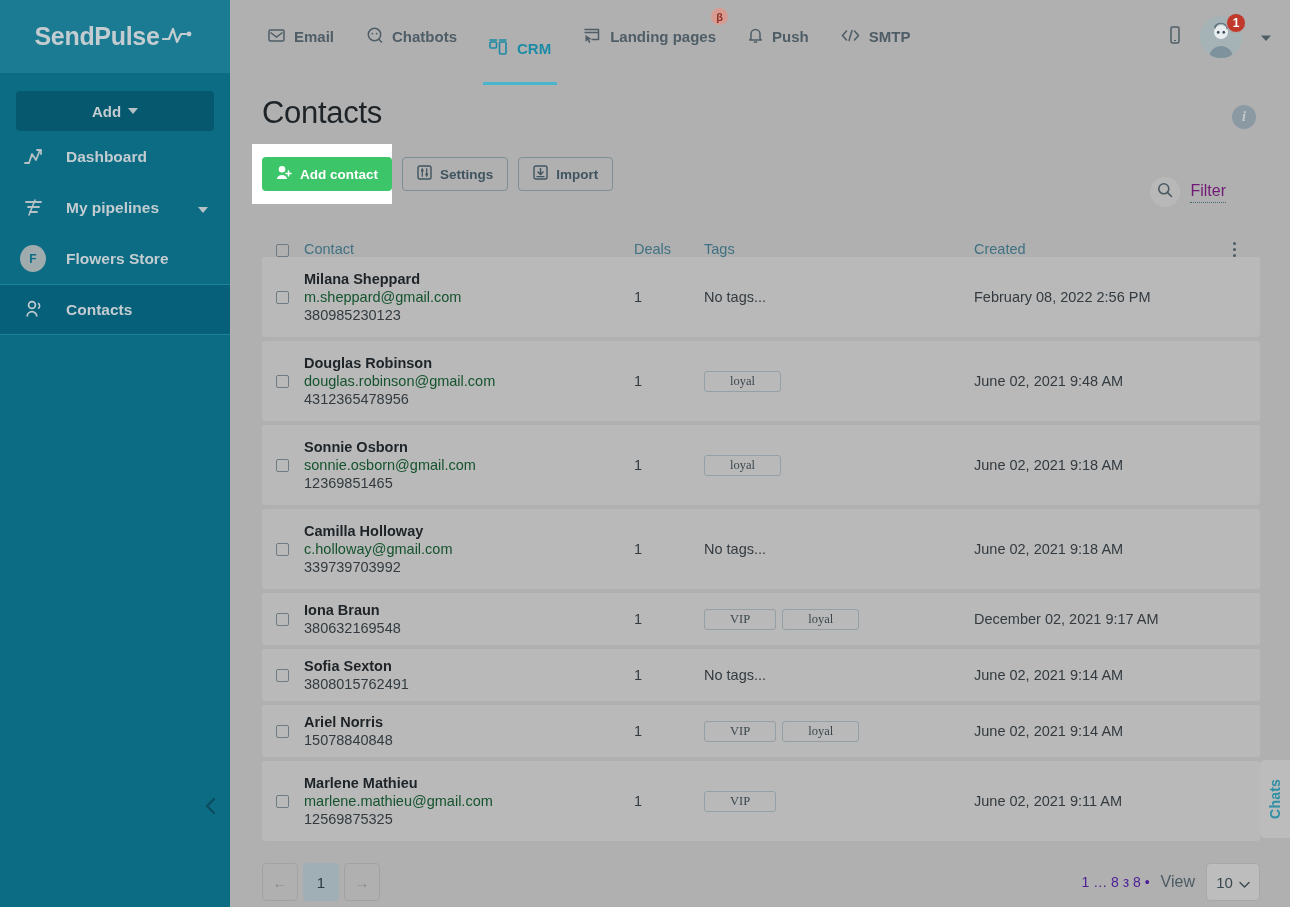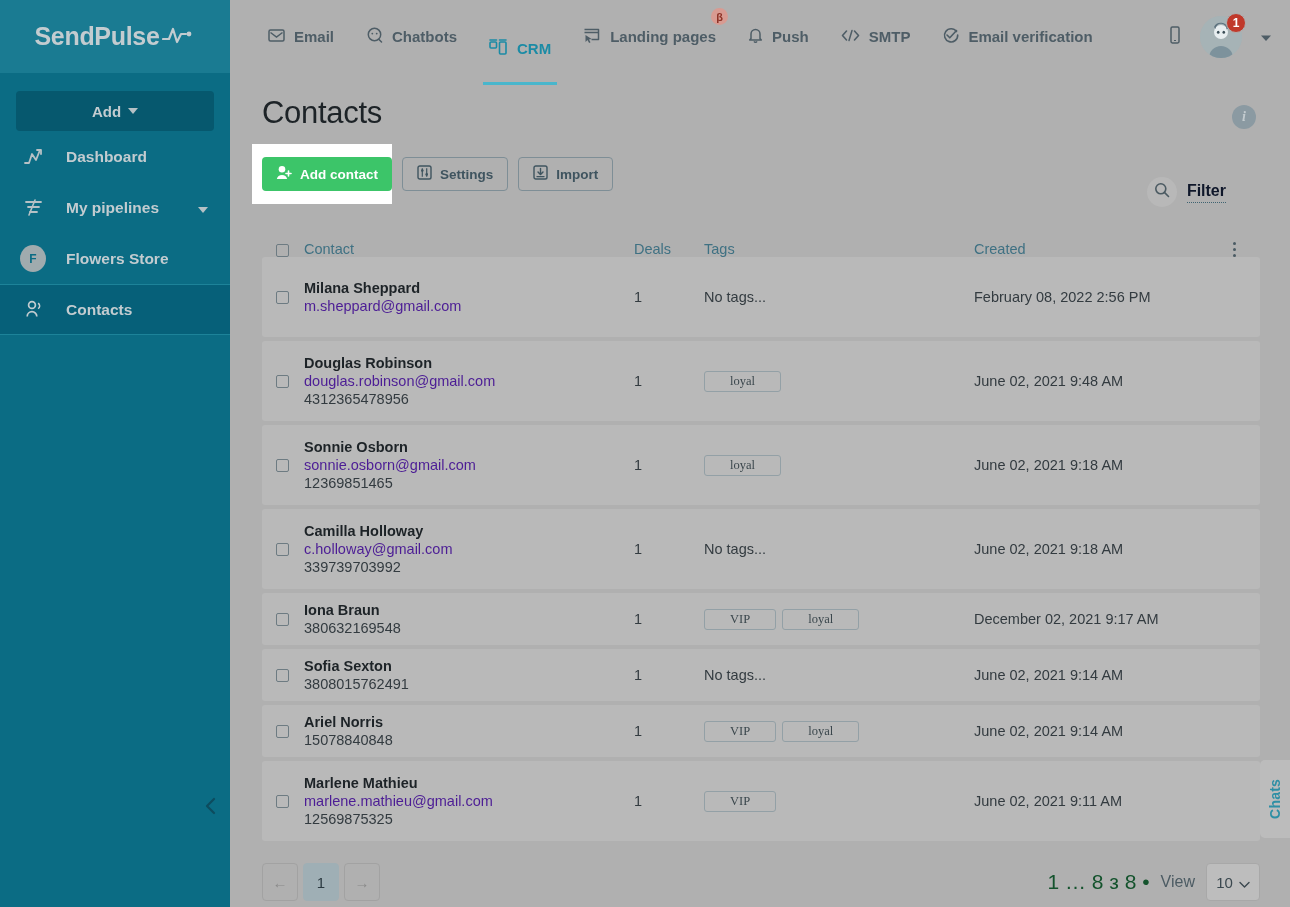--- a/index.html
+++ b/index.html
@@ -160,21 +160,21 @@
     position: absolute; right: 34px; top: 22px;
     display: flex; align-items: center; gap: 10px;
   }
   .search-circle {
     width: 30px; height: 30px; border-radius: 50%;
     background: #b8b8b8;
     display: flex; align-items: center; justify-content: center;
     cursor: pointer;
   }
   .filter-label {
-    font-size: 16px; color: #0f172a; font-weight: bold;
+    font-size: 16px; color: #701a75; font-weight: normal;
     border-bottom: 1px dotted #3f6472; padding-bottom: 2px;
     cursor: pointer;
   }
 
   
   .table { margin-top: 28px; }
   .thead {
     display: flex; align-items: flex-end;
     height: 36px; padding: 0 14px;
     font-size: 14.5px; color: #3f7183;
@@ -200,21 +200,21 @@
     display: flex; align-items: center;
     background: #b9b9b9;
     border-radius: 3px;
     padding: 0 14px;
     min-height: 52px;
     cursor: pointer;
   }
   .row.tall { min-height: 80px; }
   .cell-contact { display: flex; flex-direction: column; gap: 2px; }
   .c-name { font-size: 14.5px; font-weight: bold; color: #1d2327; }
-  .c-email { font-size: 14.5px; color: #4c1d95; }
+  .c-email { font-size: 14.5px; color: #14532d; }
   .c-phone { font-size: 14.5px; color: #333b40; }
   .c-deals { font-size: 14.5px; color: #333b40; }
   .c-created { font-size: 14.5px; color: #333b40; }
   .c-notags { font-size: 14.5px; color: #333b40; }
   .tags { display: flex; gap: 6px; }
   .tag {
     border: 1px solid #93a0a6;
     border-radius: 3px;
     padding: 2px 25px;
     font-size: 12.5px; color: #3a464c;
@@ -235,21 +235,21 @@
     width: 36px; height: 38px;
     border: 1px solid #a2a2a2;
     border-radius: 4px;
     display: flex; align-items: center; justify-content: center;
     font-size: 15px; color: #4a5a63;
     background: transparent; cursor: pointer;
   }
   .pg.current { background: #9fafb5; color: #2c3a41; border-color: #9fafb5; }
   .pg.arrow { color: #8a8a8a; }
   .footer-right { display: flex; align-items: center; gap: 11px; }
-  .count-text { font-size: 21px; color: #14532d; }
+  .count-text { font-size: 14px; color: #4c1d95; }
   .view-label { font-size: 16px; color: #4c5b63; }
   .select-box {
     width: 54px; height: 38px;
     border: 1px solid #a8a8a8; border-radius: 4px;
     background: #bdbdbd;
     display: flex; align-items: center; justify-content: center; gap: 6px;
     font-size: 15px; color: #3b484f; cursor: pointer;
   }
 
   
@@ -404,29 +404,20 @@
         <span>
           <svg width="19" height="15" viewBox="0 0 19 15">
               <polyline points="5.5,3 1.5,7.5 5.5,12" fill="none" stroke="#4e5d66" stroke-width="1.6" stroke-linejoin="round" stroke-linecap="round"></polyline>
               <polyline points="13.5,3 17.5,7.5 13.5,12" fill="none" stroke="#4e5d66" stroke-width="1.6" stroke-linejoin="round" stroke-linecap="round"></polyline>
               <line x1="11" y1="2.5" x2="8" y2="12.5" stroke="#4e5d66" stroke-width="1.5" stroke-linecap="round"></line>
             </svg>
         </span>
         <span>SMTP</span>
       </div>
 
-      <div class="topnav-item">
-        <span>
-          <svg width="17" height="17" viewBox="0 0 17 17">
-              <path d="M14.5 4.5 a6.6 6.6 0 1 0 1.2 3.5" fill="none" stroke="#4e5d66" stroke-width="1.6" stroke-linecap="round"></path>
-              <polyline points="5,8 7.8,10.8 14.5,3.5" fill="none" stroke="#4e5d66" stroke-width="1.6" stroke-linejoin="round" stroke-linecap="round"></polyline>
-            </svg>
-        </span>
-        <span>Email verification</span>
-      </div>
 
       <div class="topnav-right">
         <span>
           <svg width="14" height="20" viewBox="0 0 14 20">
               <rect x="3" y="2" width="8" height="16" rx="1.4" fill="none" stroke="#4e5d66" stroke-width="1.5"></rect>
               <line x1="6" y1="15.5" x2="8" y2="15.5" stroke="#4e5d66" stroke-width="1.2"></line>
             </svg>
         </span>
         <div class="avatar-wrap">
           <div class="avatar-img">
@@ -525,20 +516,21 @@
         </div>
 
         <div class="rows" id="rows-container">
             <div class="row tall">
               <div class="col-chk">
                 <span class="chk"></span>
               </div>
               <div class="col-contact cell-contact">
                 <div class="c-name">Milana Sheppard</div>
                 <div class="c-email">m.sheppard@gmail.com</div>
+                <div class="c-phone">380985230123</div>
               </div>
               <div class="col-deals c-deals">1</div>
               <div class="col-tags"><span class="c-notags">No tags...</span></div>
               <div class="col-created c-created">February 08, 2022 2:56 PM</div>
             </div>
             <div class="row tall">
               <div class="col-chk">
                 <span class="chk"></span>
               </div>
               <div class="col-contact cell-contact">

